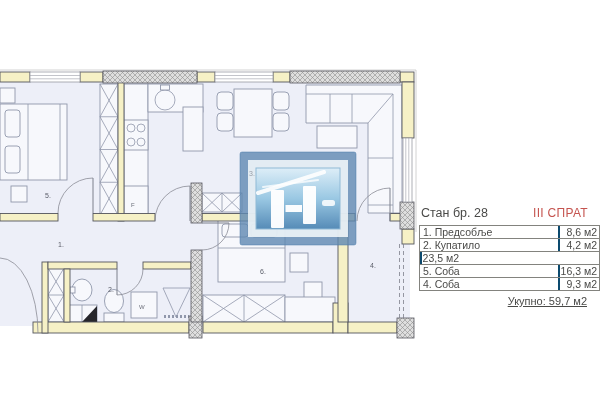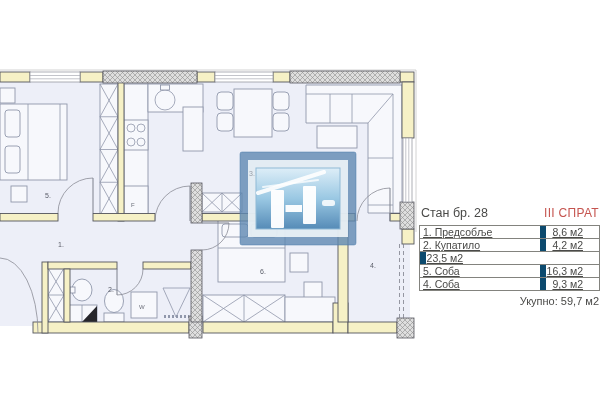--- a/index.html
+++ b/index.html
@@ -11,30 +11,30 @@
   .wall{fill:#f6f1c6;stroke:#53545c;stroke-width:0.9;}
   .hatch{fill:url(#xh);stroke:#55565e;stroke-width:0.8;}
   .win{fill:#ffffff;stroke:#8a8c96;stroke-width:0.7;}
   .winline{stroke:#9a9ca6;stroke-width:0.6;fill:none;}
   .furn{fill:#f7f8fc;stroke:#9097ab;stroke-width:0.9;}
   .furnline{stroke:#9097ab;stroke-width:0.8;fill:none;}
   .door{stroke:#8a8c96;stroke-width:0.8;fill:none;}
   .leaf{stroke:#7d808c;stroke-width:1;fill:none;}
   .info-panel{position:absolute;left:419px;top:206px;width:181px;color:#4a4a48;}
   .panel-head{display:flex;justify-content:space-between;align-items:baseline;
-              padding:0 1px 0 2px;margin-bottom:5px;}
+              padding:0 12px 0 2px;margin-bottom:5px;}
   .apt-title{font-size:12.5px;}
   .floor-tag{font-size:12px;color:#c5544f;letter-spacing:.3px;margin-left:42px;}
-  .room-table{border:1px solid #83837e;text-decoration:underline;}
+  .room-table{border:1px solid #83837e;}
   .trow{display:flex;height:12px;align-items:center;font-size:10.5px;}
   .trow + .trow{border-top:1px solid #83837e;}
   .tname{flex:1;padding-left:3px;white-space:nowrap;}
-  .tarea{width:37px;border-left:6px solid #0c4a6e;height:100%;
-         display:flex;align-items:center;justify-content:flex-end;padding-right:16px;}
-  .total-line{text-align:right;font-size:11px;margin-top:4px;padding-right:1px;}
+  .tarea{width:37px;border-left:2px solid #0c4a6e;height:100%;
+         display:flex;align-items:center;justify-content:flex-end;padding-right:2px;}
+  .total-line{text-align:right;font-size:11px;margin-top:4px;padding-right:13px;text-decoration:underline;}
 </style>
 </head>
 <body>
 
 <div class="page">
 
 <svg class="plan-svg" width="420" height="400" viewBox="0 0 420 400">
   <defs>
     <pattern id="xh" width="5" height="5" patternUnits="userSpaceOnUse">
       <rect width="5" height="5" fill="#dedede"></rect>

